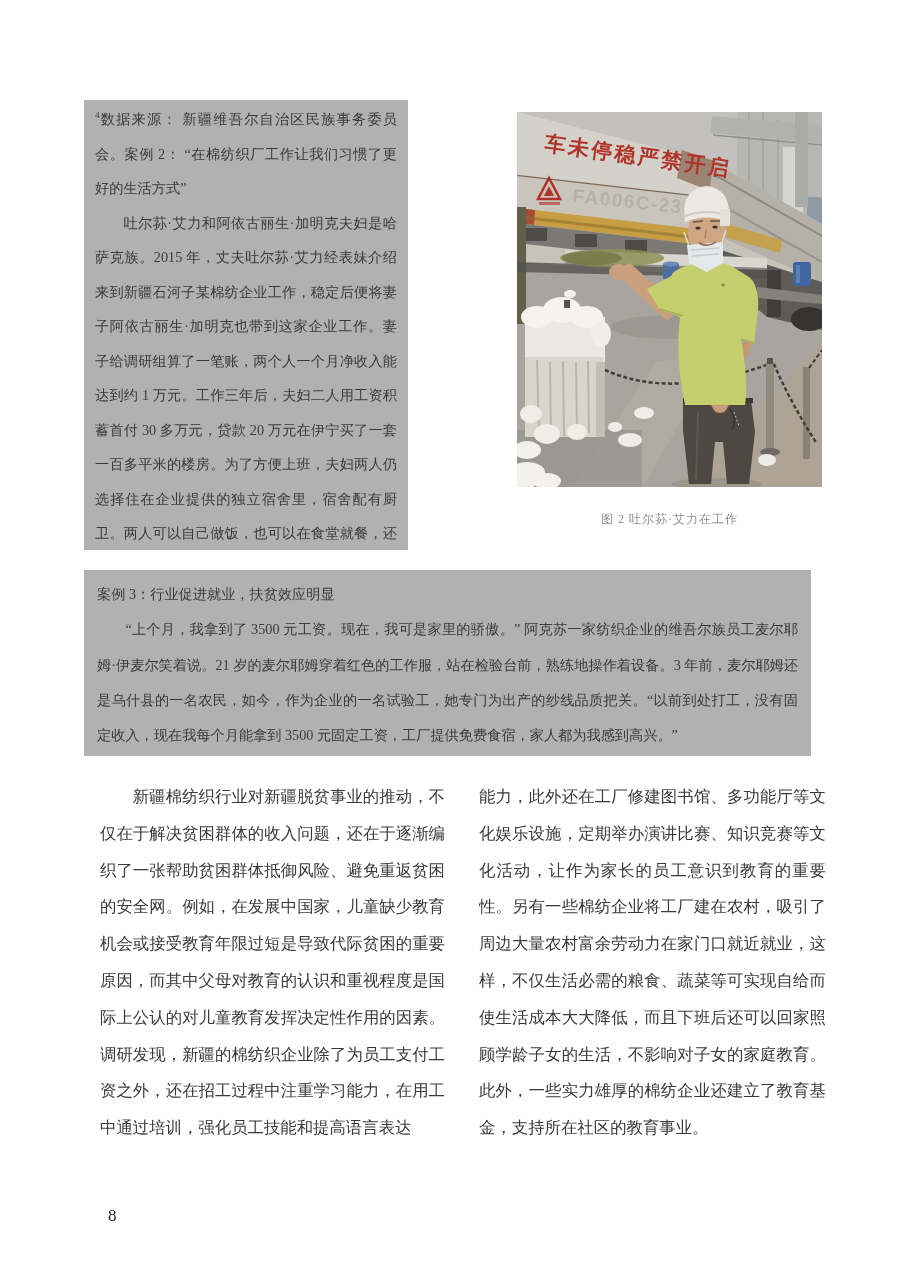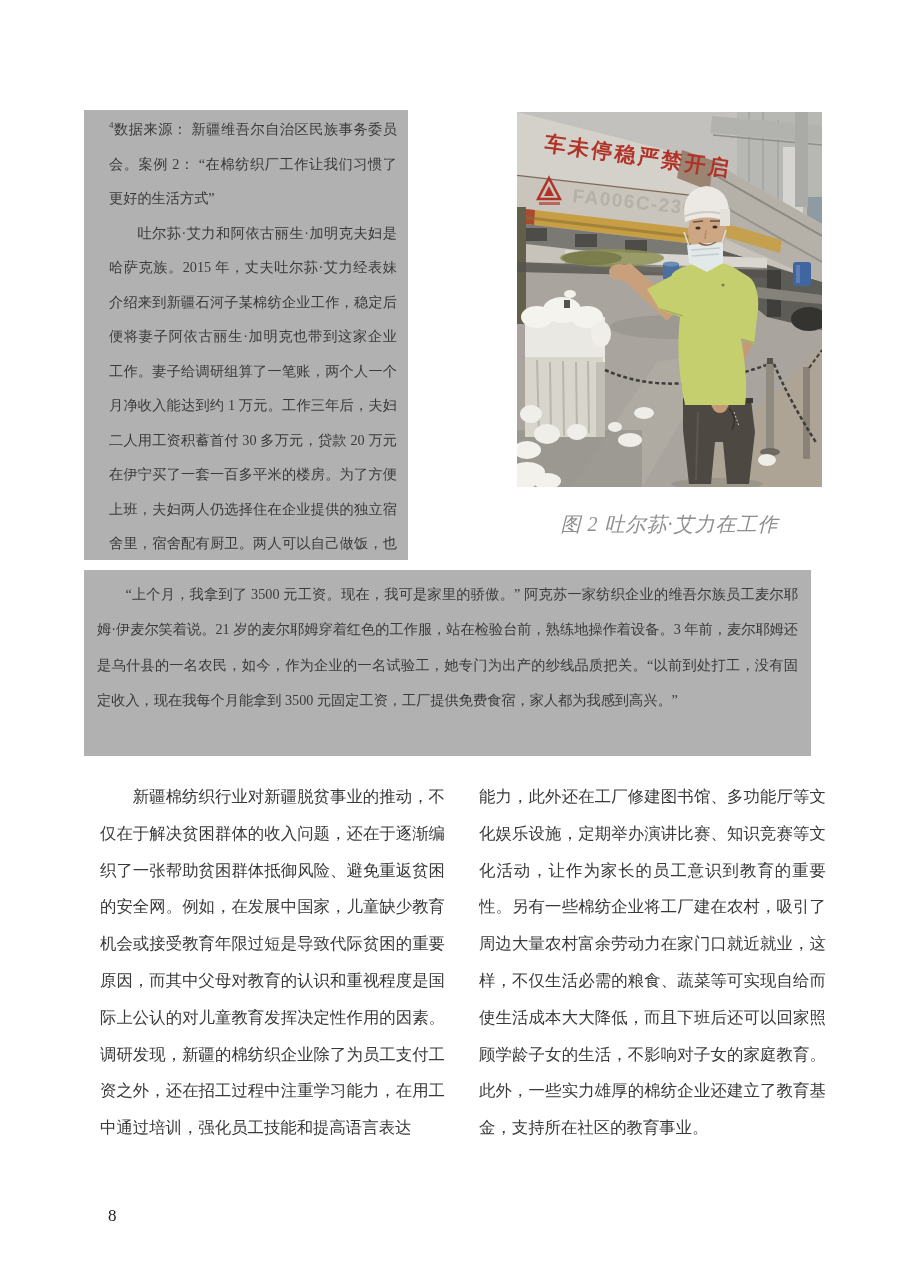--- a/index.html
+++ b/index.html
@@ -1,32 +1,32 @@
 <!DOCTYPE html>
 <html><head>
 <meta charset="utf-8">
 <style>
   html,body{margin:0;padding:0;background:#ffffff;}
   .page{position:relative;width:900px;height:1272px;background:#ffffff;overflow:hidden;
         font-family:"Liberation Serif","DejaVu Serif",serif;color:#3c3c3c;}
   .abs{position:absolute;}
   
   .case-box{background:#b1b1b1;box-sizing:border-box;text-align:justify;overflow:hidden;color:#3a3a3a;}
-  .case2{left:84px;top:110px;width:324px;height:450px;padding:2px 11px 0 25px;
+  .case2{left:84px;top:100px;width:324px;height:450px;padding:2px 11px 0 11px;
          font-size:14.2px;line-height:34.5px;}
   .case3{left:84px;top:570px;width:727px;height:186px;padding:7px 13px 0 13px;
          font-size:14.2px;line-height:35.3px;}
   .case-box p{margin:0;}
   .indent{text-indent:2em;}
   sup.fn{font-size:9px;vertical-align:super;line-height:0;}
   
   .photo{left:517px;top:112px;width:305px;height:375px;overflow:hidden;}
   .photo svg{display:block;}
-  .caption{left:517px;top:511px;width:305px;text-align:center;font-size:20px;
-           color:#8e8e8e;letter-spacing:1px;font-style:italic;}
+  .caption{left:517px;top:511px;width:305px;text-align:center;font-size:12px;
+           color:#8e8e8e;letter-spacing:1px;}
   
   .col{top:779px;text-align:justify;font-size:16.4px;line-height:36.8px;color:#393939;overflow:hidden;}
   .col p{margin:0;}
   .col-left{left:100px;width:345px;height:358px;}
   .col-right{left:479px;width:347px;height:358px;}
   .page-num{left:108px;top:1206px;font-size:17px;color:#1d1d1d;}
   text{user-select:none;}
 </style>
 </head>
 <body>
@@ -200,20 +200,21 @@
         <ellipse cx="250" cy="348" rx="9" ry="6" fill="#eeede7"></ellipse>
         <ellipse cx="10" cy="360" rx="18" ry="10" fill="#f2f1ec"></ellipse>
         <ellipse cx="30" cy="369" rx="14" ry="8" fill="#f2f1ec"></ellipse>
         <ellipse cx="2" cy="372" rx="16" ry="8" fill="#f2f1ec"></ellipse>
       </g>
     </svg>
   </figure>
   <div class="abs caption">图 2  吐尔荪·艾力在工作</div>
 
   <section class="abs case-box case3">
+    <p>案例 3：行业促进就业，扶贫效应明显</p>
     <p class="indent">“上个月，我拿到了 3500 元工资。现在，我可是家里的骄傲。” 阿克苏一家纺织企业的维吾尔族员工麦尔耶姆·伊麦尔笑着说。21 岁的麦尔耶姆穿着红色的工作服，站在检验台前，熟练地操作着设备。3 年前，麦尔耶姆还是乌什县的一名农民，如今，作为企业的一名试验工，她专门为出产的纱线品质把关。“以前到处打工，没有固定收入，现在我每个月能拿到 3500 元固定工资，工厂提供免费食宿，家人都为我感到高兴。”</p>
   </section>
 
   <div class="abs col col-left">
     <p class="indent">新疆棉纺织行业对新疆脱贫事业的推动，不仅在于解决贫困群体的收入问题，还在于逐渐编织了一张帮助贫困群体抵御风险、避免重返贫困的安全网。例如，在发展中国家，儿童缺少教育机会或接受教育年限过短是导致代际贫困的重要原因，而其中父母对教育的认识和重视程度是国际上公认的对儿童教育发挥决定性作用的因素。调研发现，新疆的棉纺织企业除了为员工支付工资之外，还在招工过程中注重学习能力，在用工中通过培训，强化员工技能和提高语言表达</p>
   </div>
   <div class="abs col col-right">
     <p>能力，此外还在工厂修建图书馆、多功能厅等文化娱乐设施，定期举办演讲比赛、知识竞赛等文化活动，让作为家长的员工意识到教育的重要性。另有一些棉纺企业将工厂建在农村，吸引了周边大量农村富余劳动力在家门口就近就业，这样，不仅生活必需的粮食、蔬菜等可实现自给而使生活成本大大降低，而且下班后还可以回家照顾学龄子女的生活，不影响对子女的家庭教育。此外，一些实力雄厚的棉纺企业还建立了教育基金，支持所在社区的教育事业。</p>
   </div>
 

